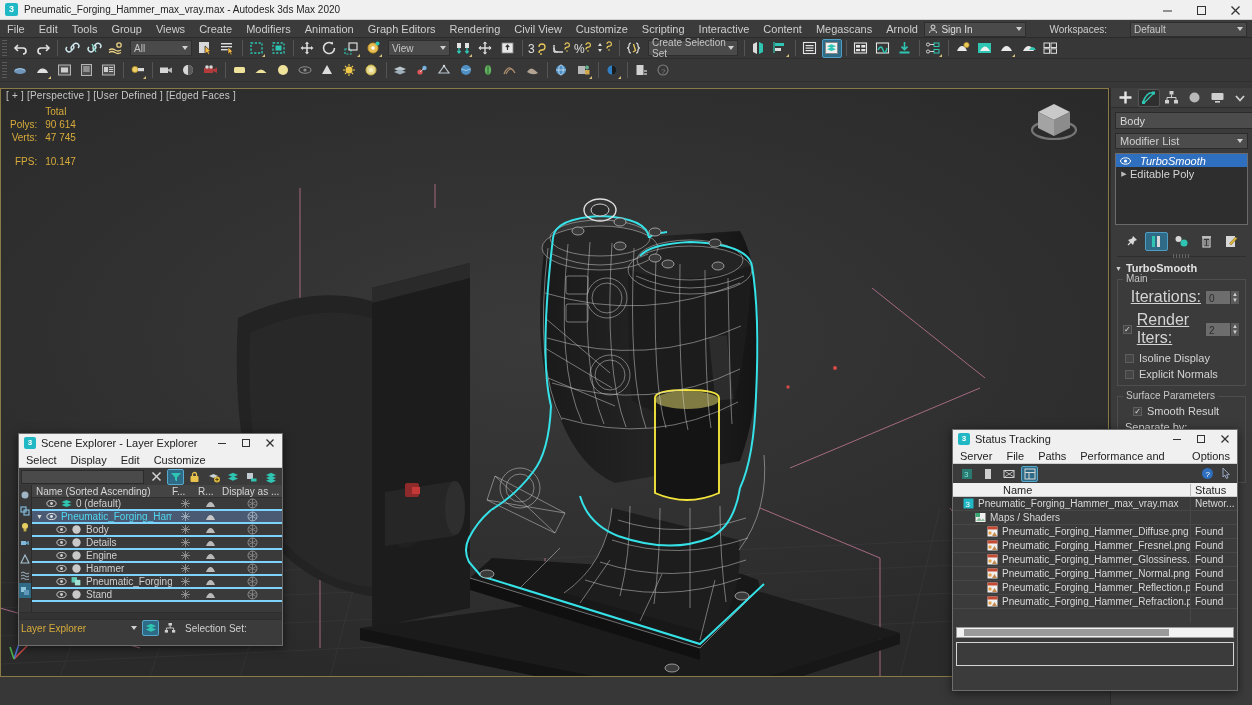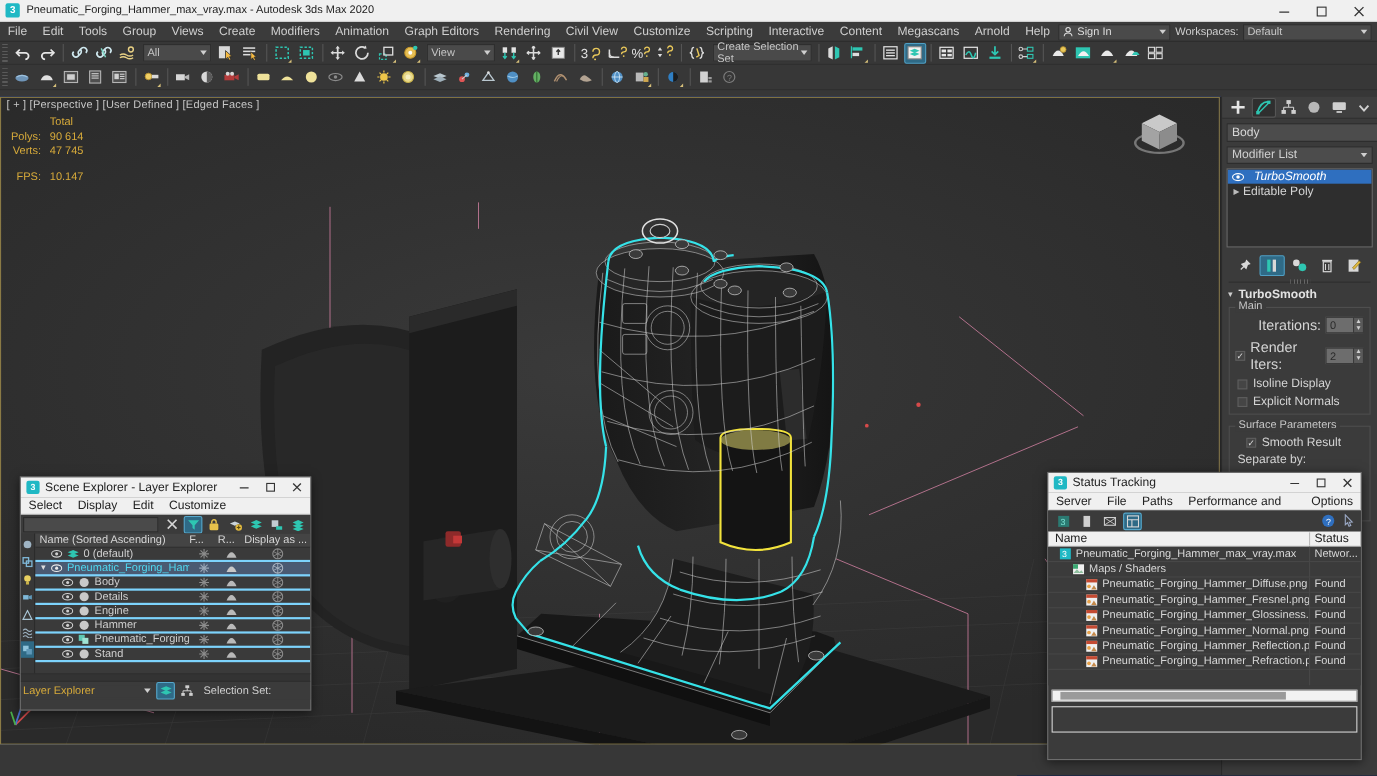--- a/index.html
+++ b/index.html
@@ -24,21 +24,21 @@
   .tb-btns{ position:absolute; right:0; top:0; height:20px; display:flex; }
   .tb-btn{ width:34px;height:20px;display:flex;align-items:center;justify-content:center;color:#333;font-size:11px;}
   .tb-btn svg{display:block;}
 
   
   .menubar{
     height:18px;background:#3b3b3b;display:flex;align-items:center;
     border-bottom:1px solid #2b2b2b;position:relative;
   }
   .menubar .mi{ padding:0 7px; font-size:11px; color:#cfcfcf; line-height:18px; cursor:default;}
-  .mb-right{ position:absolute; right:0; top:0; height:18px; display:flex; align-items:center; }
+  .mb-right{ position:absolute; right:0; top:0; height:18px; display:flex; align-items:center;gap:19px; }
   .signin{
     display:flex;align-items:center;background:#4a4a4a;border:1px solid #2e2e2e;
     height:15px;padding:0 3px;margin-right:4px; width:102px;
   }
   .signin .lbl{font-size:10px;color:#ddd;margin-left:3px;flex:1;}
   .ws-label{font-size:10px;color:#cfcfcf;margin-right:4px;}
   .ws-combo{
     background:#4a4a4a;border:1px solid #2e2e2e;height:15px;width:117px;
     display:flex;align-items:center;padding:0 3px;margin-right:5px;
   }
@@ -116,21 +116,21 @@
   .cp-divider:after{content:"";position:absolute;left:50%;top:-2px;margin-left:-9px;width:18px;height:4px;
     background:repeating-linear-gradient(to right,#666 0 1px,transparent 1px 3px);}
   .rollout{margin-top:4px;}
   .rollout-hdr{display:flex;align-items:center;padding:0 4px;height:14px;font-weight:bold;font-size:11px;color:#e2e2e2;}
   .rollout-hdr .tri{font-size:7px;margin-right:4px;color:#ccc;}
   .group{
     border:1px solid #4e4e4e;margin:4px 6px;padding:8px 5px 5px 5px;position:relative;
   }
   .group > .gtitle{position:absolute;top:-7px;left:5px;background:#3b3b3b;padding:0 3px;font-size:10px;color:#c6c6c6;}
   .prow{display:flex;align-items:center;justify-content:flex-end;margin-bottom:5px;}
-  .prow .plabel{font-size:13px;color:#d4d4d4;margin-right:4px;}
+  .prow .plabel{font-size:16px;color:#d4d4d4;margin-right:4px;text-decoration:underline;}
   .spinbox{display:flex;align-items:center;}
   .spinbox .val{width:26px;height:15px;background:#6d6d6d;border:1px solid #3a3a3a;color:#2b2b2b;
     font-size:10px;line-height:15px;padding-left:3px;}
   .spinner{width:9px;height:15px;background:#5a5a5a;border:1px solid #3a3a3a;border-left:none;
     display:flex;flex-direction:column;align-items:center;justify-content:center;color:#d0d0d0;font-size:6px;line-height:6px;}
   .chk{display:flex;align-items:center;margin-bottom:4px;}
   .chkbox{width:9px;height:9px;border:1px solid #5e5e5e;background:#454545;margin-right:5px;
     display:flex;align-items:center;justify-content:center;font-size:8px;color:#ddd;}
   .chkbox.checked{color:#e0e0e0;}
   .chk .ctext{font-size:11px;color:#d4d4d4;}
@@ -170,21 +170,21 @@
   .se-foot .lx{font-size:10px;color:#d8ab3a;width:110px;background:#3b3b3b;}
   .se-foot .ss{font-size:10px;color:#d0d0d0;margin-left:6px;}
   .se-scroll{height:7px;background:#333;border-top:1px solid #2e2e2e;}
 
   
   #asset-tracking{left:952px;top:429px;width:286px;height:262px;}
   .at-toolbar{height:19px;background:#3b3b3b;display:flex;align-items:center;padding:0 3px;position:relative;}
   .at-ti{width:17px;height:16px;display:flex;align-items:center;justify-content:center;margin:0 2px;border-radius:2px;}
   .at-ti.on{background:#2f6a86;border:1px solid #56a8cc;}
   .at-right{position:absolute;right:4px;display:flex;gap:6px;}
-  .at-head{height:14px;background:#f0f0f0;display:flex;align-items:center;border-bottom:1px solid #ccc;}
+  .at-head{height:14px;background:#f0f0f0;display:flex;align-items:center;border-bottom:1px solid #ccc;padding-left:44px;}
   .at-head .hn{flex:1;font-size:11px;color:#222;padding-left:6px;border-right:1px solid #bbb;}
   .at-head .hs{width:46px;font-size:11px;color:#222;padding-left:4px;}
   .at-rows{background:#3b3b3b;}
   .at-row{height:14px;display:flex;align-items:center;border-bottom:1px solid #474747;font-size:10px;color:#d8d8d8;}
   .at-row .an{flex:1;display:flex;align-items:center;overflow:hidden;white-space:nowrap;border-right:1px solid #474747;height:14px;}
   .at-row .as{width:46px;padding-left:4px;font-size:10px;color:#d8d8d8;}
   .at-hscroll{margin:4px 3px 0 3px;height:11px;background:#f2f2f2;border:1px solid #9a9a9a;position:relative;}
   .at-hscroll .thumb{position:absolute;left:7px;top:1px;height:7px;width:205px;background:#9a9a9a;}
   .at-bottom{margin:4px 3px;height:24px;background:#3b3b3b;border:1px solid #d4d4d4;}
   .ficon{width:11px;height:11px;margin-right:4px;flex:0 0 auto;}

